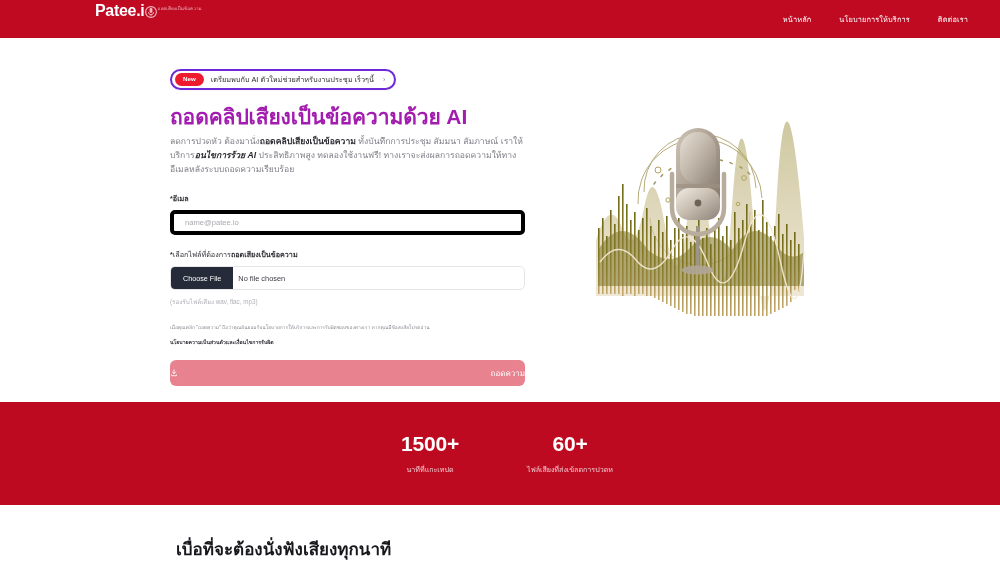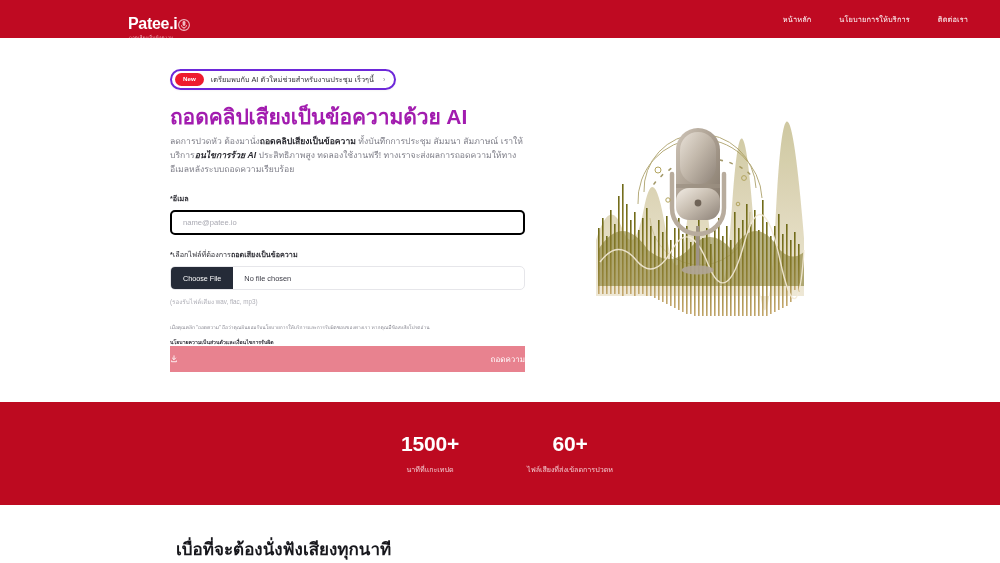--- a/index.html
+++ b/index.html
@@ -11,22 +11,22 @@
   }
   .page { position: relative; width: 1000px; height: 563px; background: #fff; }
 
   
   .header {
     position: absolute; top: 0; left: 0; width: 1000px; height: 38px;
     background: #bf0a22;
     display: flex; align-items: center;
   }
   .logo-wrap {
-    position: absolute; left: 95px; top: 16px;
-    display: flex; flex-direction: column; align-items: flex-start; margin-left: 33px;
+    position: absolute; left: 95px; top: 3px;
+    display: flex; flex-direction: row; align-items: flex-start;
   }
   .logo-main {
     display: flex; align-items: center;
     font-size: 16px; font-weight: 700; color: #ffffff;
     letter-spacing: -0.3px; line-height: 1;
   }
   .logo-mic {
     position: relative; display: inline-block;
     width: 12px; height: 13px; margin-left: 0px;
   }
@@ -77,52 +77,53 @@
   .hero-desc i { color: #2a2a31; font-weight: 700; font-style: italic; }
 
   
   .form { position: absolute; left: 170px; top: 155px; width: 355px; }
   .field-label {
     font-size: 7.2px; font-weight: 700; color: #2c2c33; margin-bottom: 6px;
   }
   .field-label .plain { font-weight: 400; }
   .email-input {
     width: 355px; height: 25px;
-    border: 2px solid #000000; border-radius: 5px;
+    border: 4px solid #000000; border-radius: 5px;
     background: #fff; padding: 0 11px;
     font-size: 7.6px; color: #30303a;
     font-family: "Liberation Sans", sans-serif;
     outline: none;
   }
   .email-input::placeholder { color: #a9a9b2; }
 
   .file-row {
     display: flex; align-items: stretch;
     width: 355px; height: 24px;
     border: 1px solid #e6e6ea; border-radius: 5px;
     overflow: hidden; background: #fff;
   }
   .file-btn {
     background: #252b38; color: #fff;
     font-size: 7.2px; display: flex; align-items: center;
     padding: 0 12px; cursor: pointer; white-space: nowrap;
   }
   .file-name {
-    display: flex; align-items: center; padding-left: 11px;
+    display: flex; align-items: center; padding-left: 5px;
     font-size: 7.4px; color: #3a3a44;
   }
   .file-hint { margin-top: 7px; font-size: 6.3px; color: #b0b0b8; }
 
   .consent { margin-top: 17px; }
   .consent-line1 { font-size: 4.9px; color: #85858f; line-height: 1.5; }
   .consent-line2 { font-size: 5.2px; color: #2f2f38; font-weight: 700; margin-top: 7px; }
 
   .submit-btn {
+    margin-top: 14px;
     width: 355px; height: 26px;
-    background: #e8828f; border: none; border-radius: 0;
+    background: #e8828f; border: none; border-radius: 6px;
     color: #ffffff; font-size: 8px;
     display: flex; align-items: center; justify-content: space-between; gap: 3px;
     cursor: default;
     font-family: "Liberation Sans", sans-serif;
   }
   .submit-btn svg { display: block; }
 
   
   .hero-img { position: absolute; left: 592px; top: 62px; width: 216px; height: 216px; }
 

